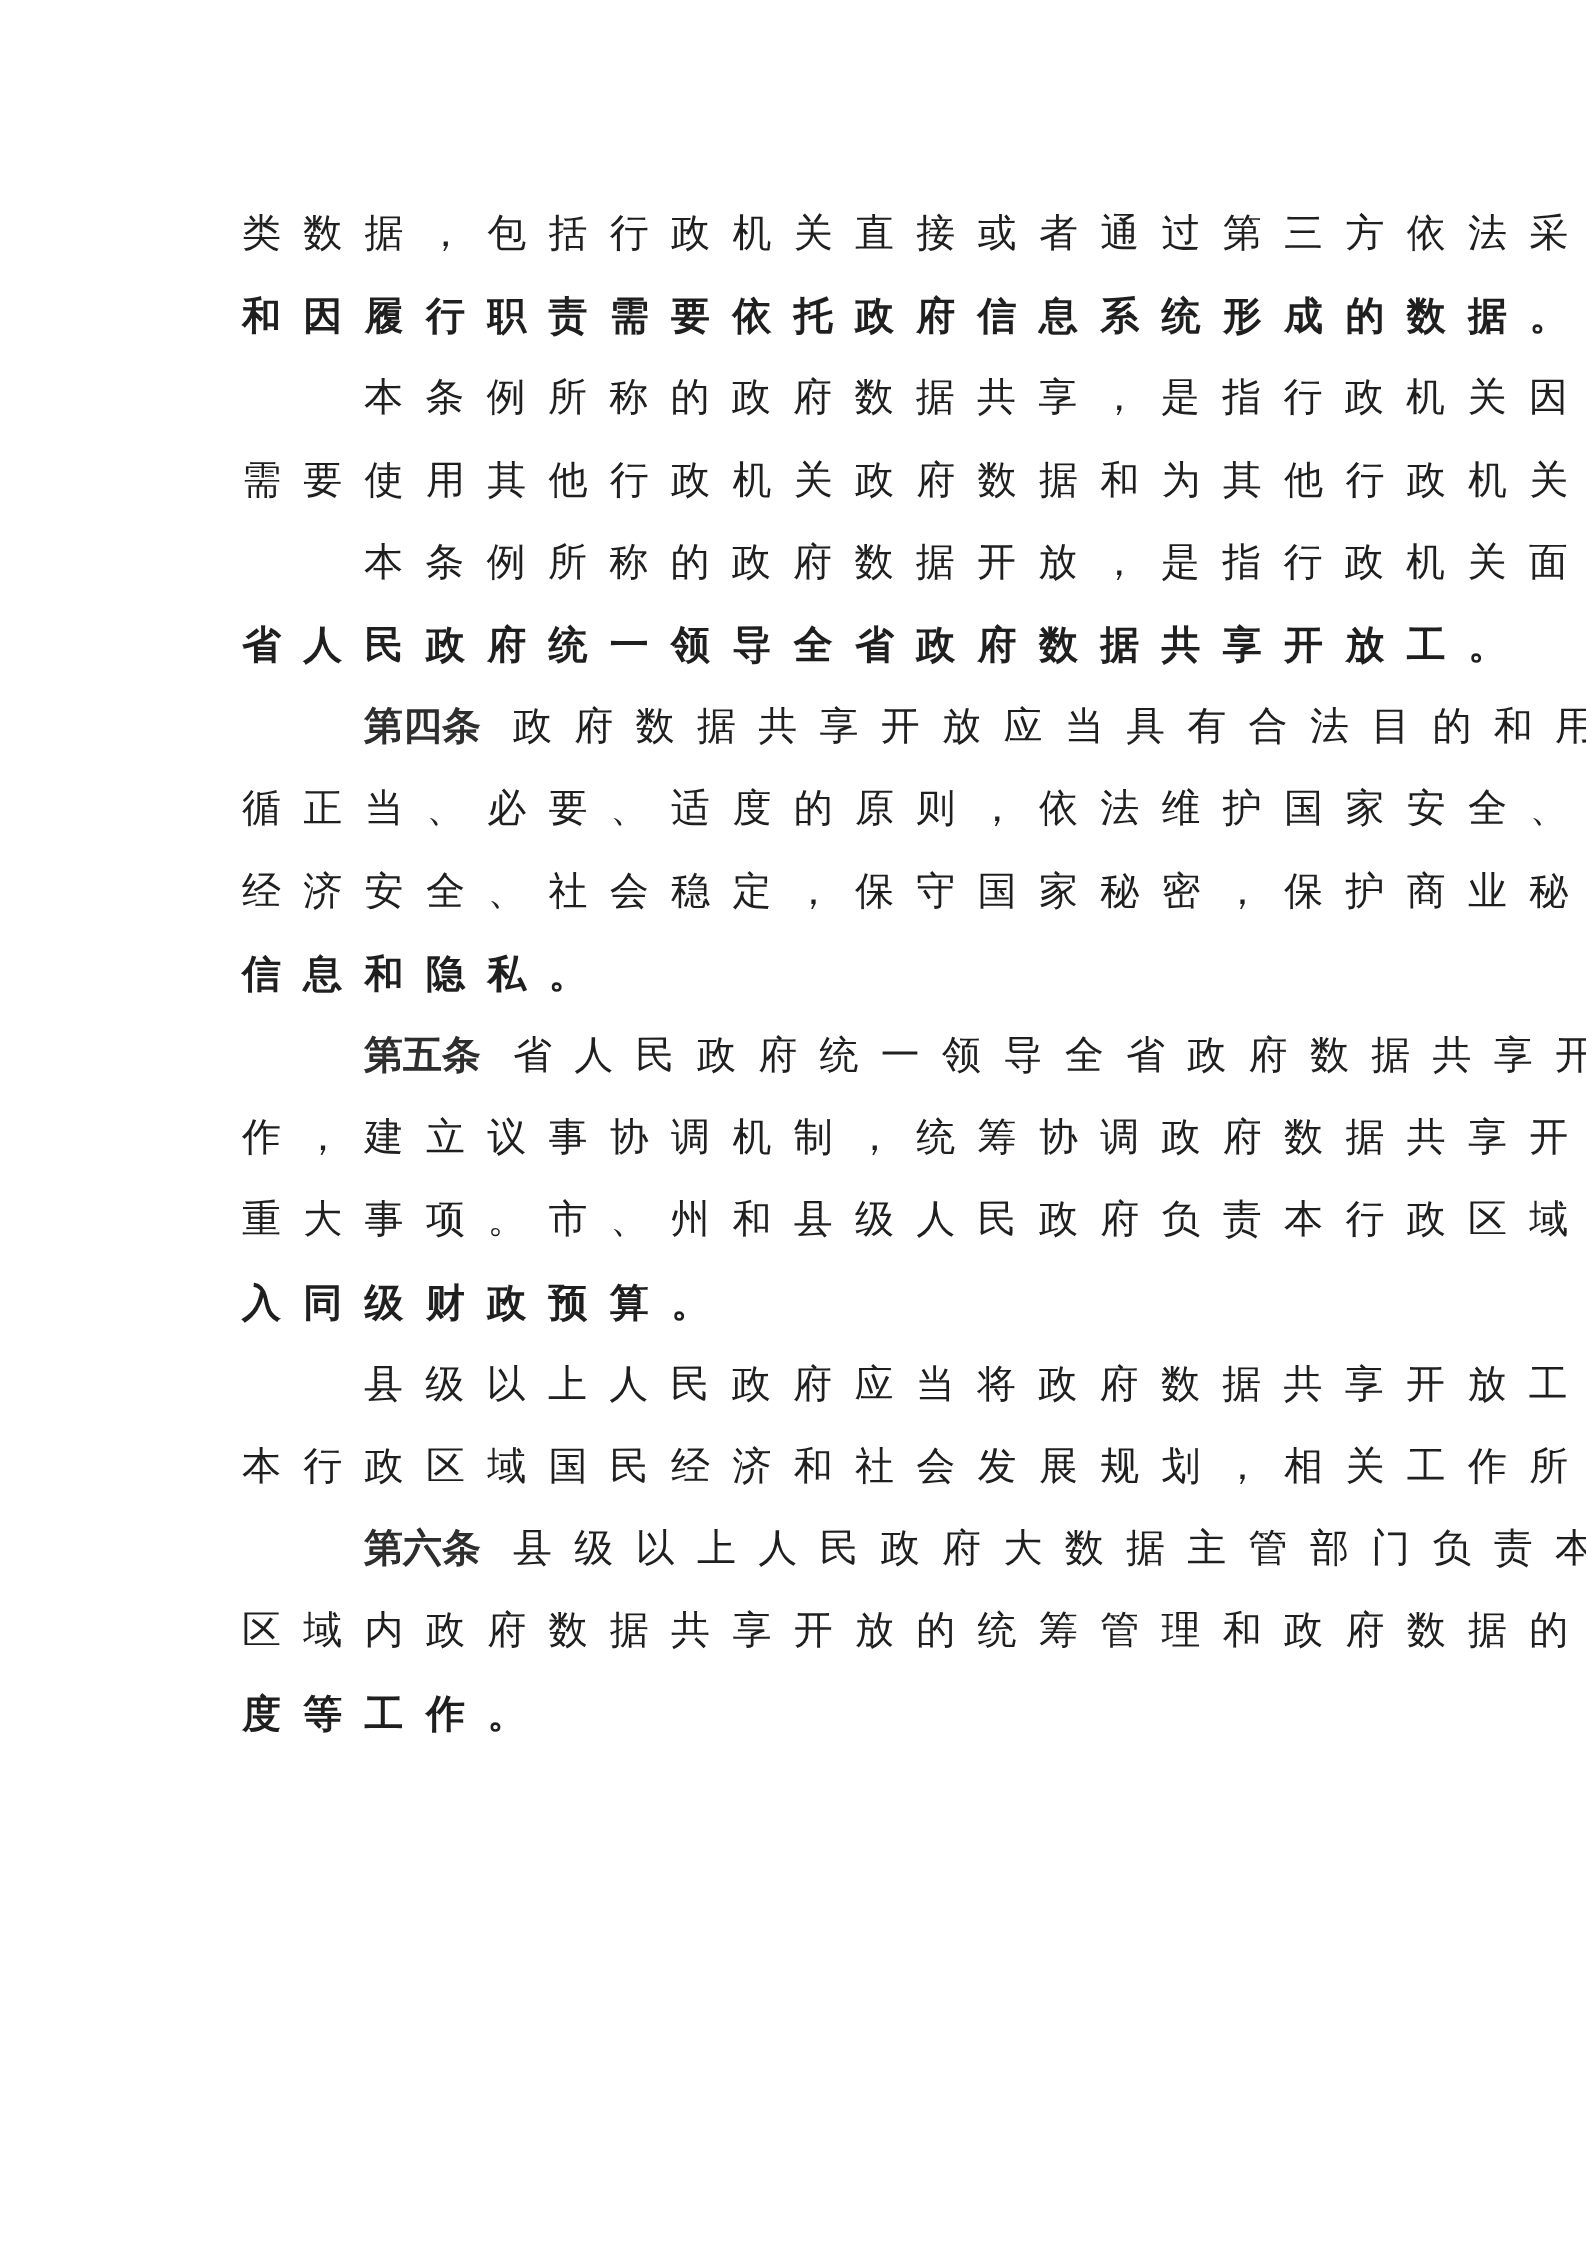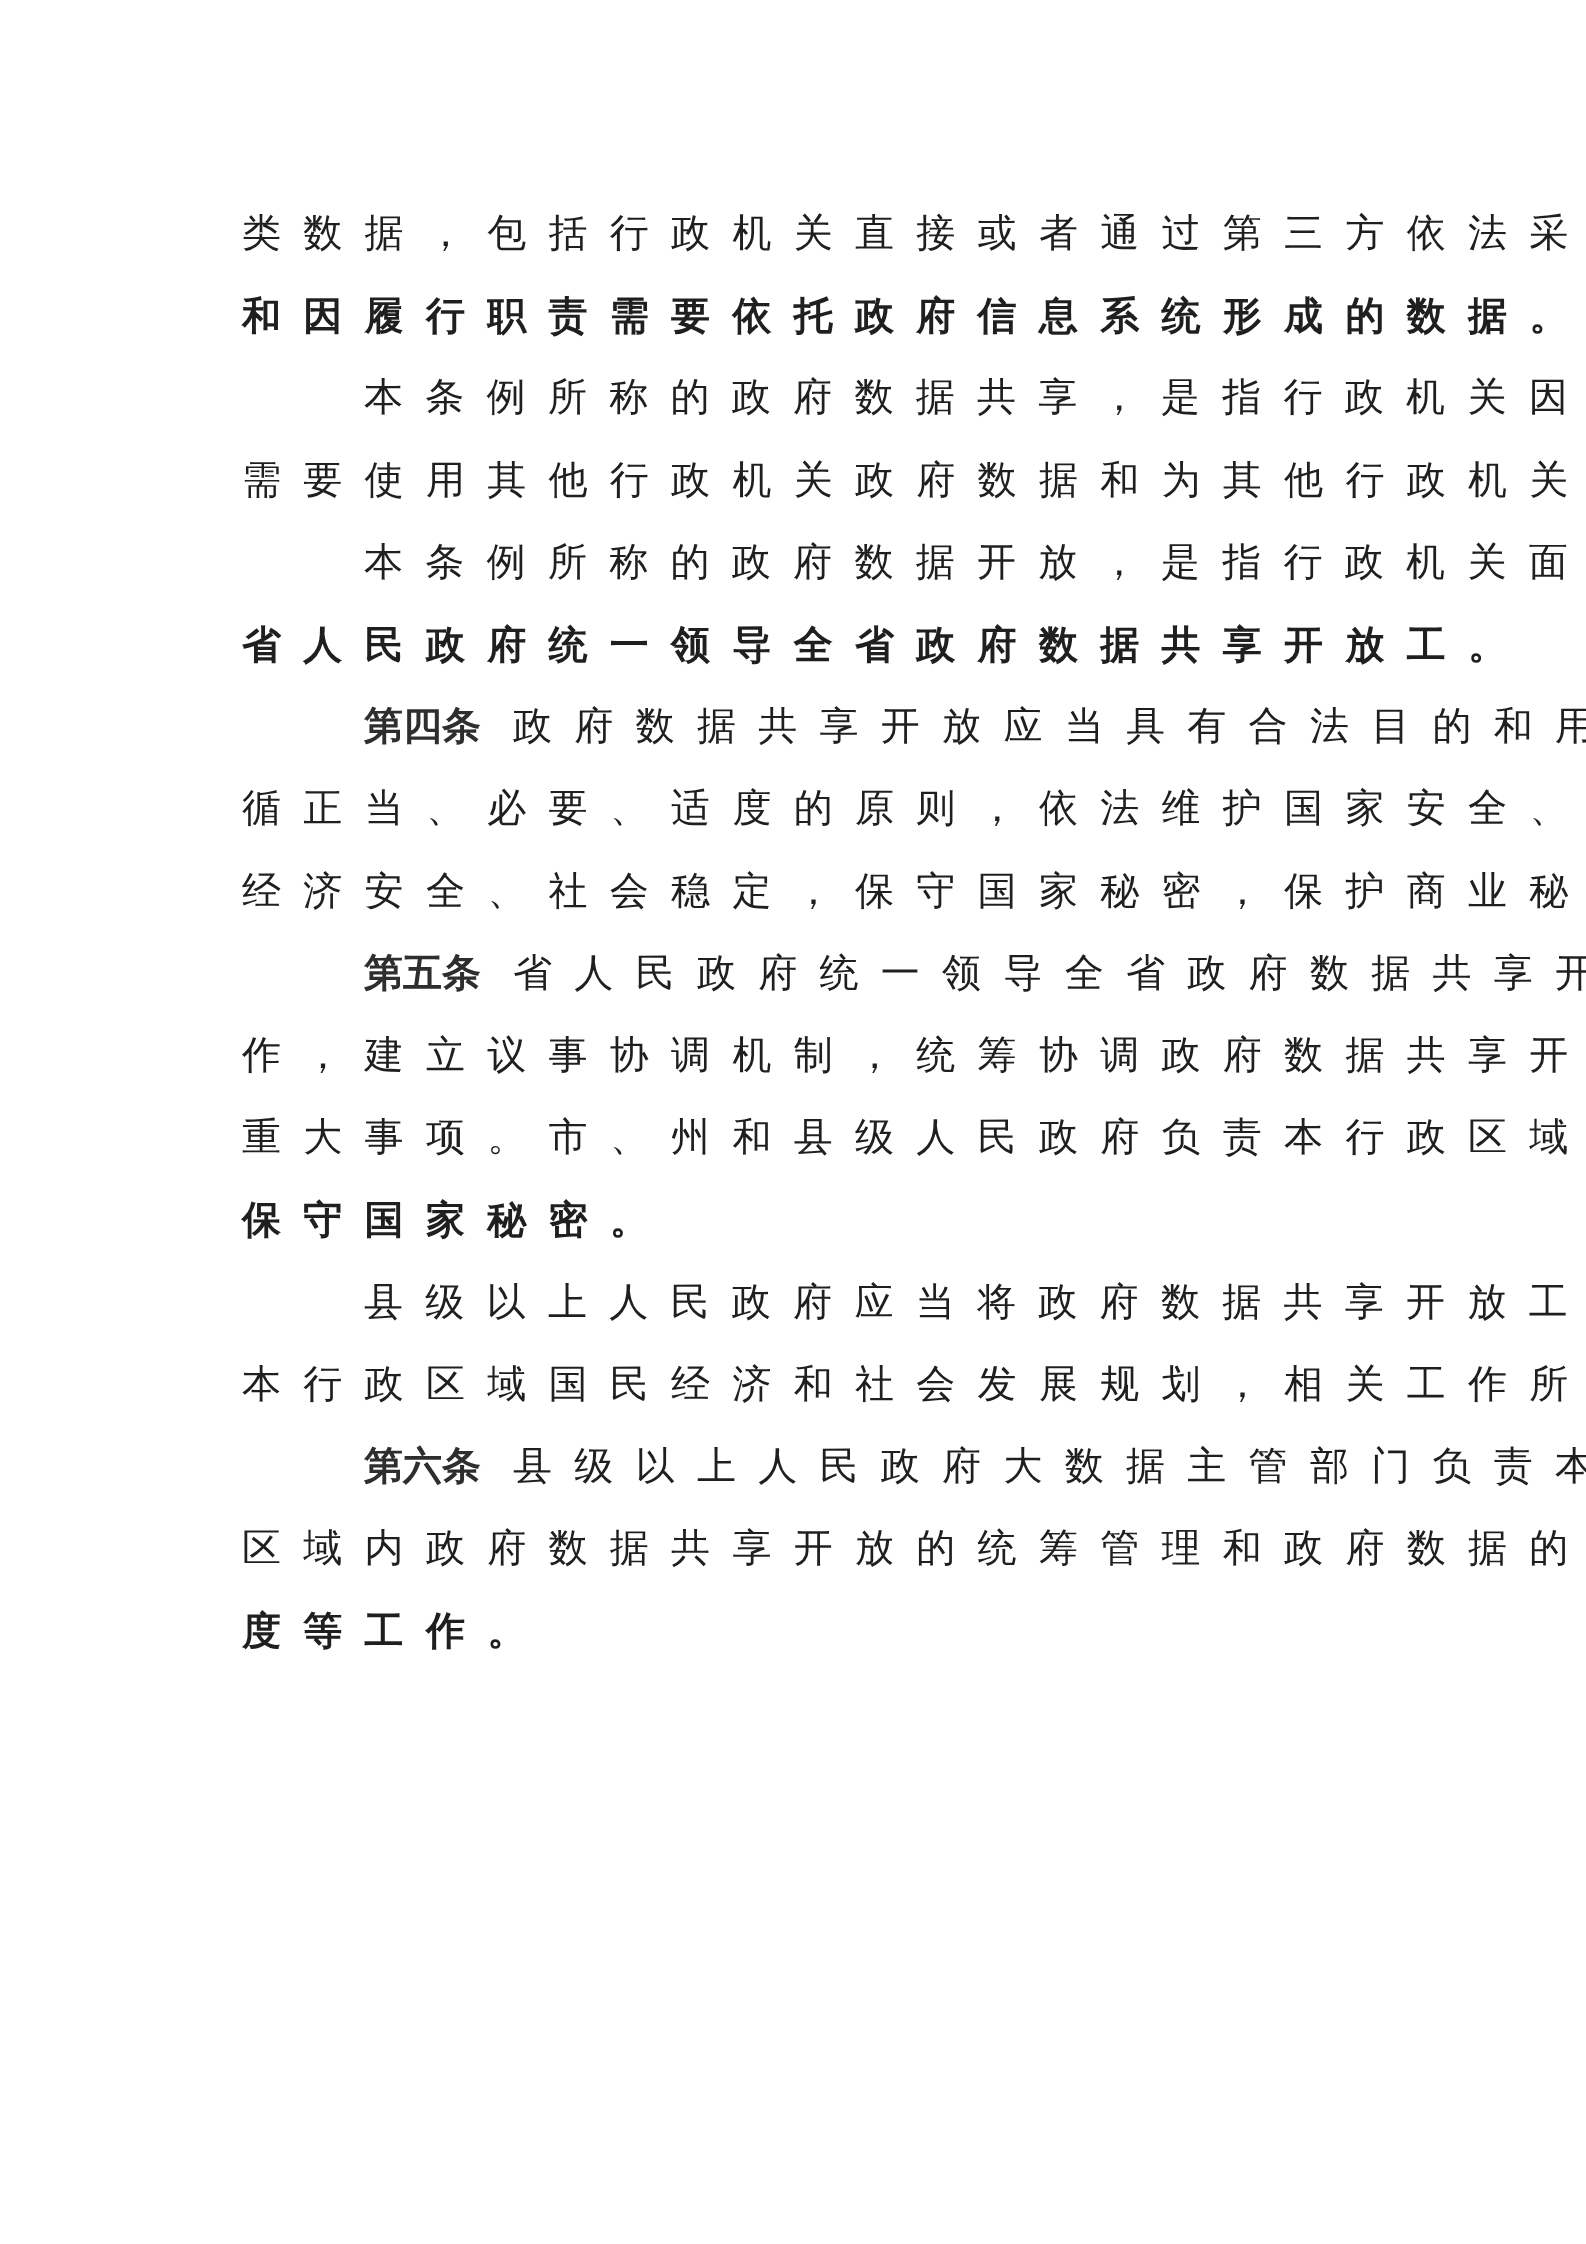--- a/index.html
+++ b/index.html
@@ -68,27 +68,28 @@
 
   <p class="para indent">
     <span class="line">本条例所称的政府数据开放，是指行政机关面向公民、</span>
     <span class="line last" style="text-indent:0">省人民政府统一领导全省政府数据共享开放工。</span>
   </p>
 
   <p class="para indent">
     <span class="line"><span class="article-label">第四条</span><span>政府数据共享开放应当具有合法目的和用途，遵</span></span>
     <span class="line" style="text-indent:0">循正当、必要、适度的原则，依法维护国家安全、公共安全、</span>
     <span class="line" style="text-indent:0">经济安全、社会稳定，保守国家秘密，保护商业秘密、个人</span>
+    <span class="line last" style="text-indent:0">信息和隐私。</span>
   </p>
 
   <p class="para indent">
     <span class="line"><span class="article-label">第五条</span><span>省人民政府统一领导全省政府数据共享开放工</span></span>
     <span class="line" style="text-indent:0">作，建立议事协调机制，统筹协调政府数据共享开放工作的</span>
     <span class="line" style="text-indent:0">重大事项。市、州和县级人民政府负责本行政区域政府数据</span>
-    <span class="line last" style="text-indent:0">保守国家秘密。</span>
+    <span class="line last" style="text-indent:0">入同级财政预算。</span>
   </p>
 
   <p class="para indent">
     <span class="line">县级以上人民政府应当将政府数据共享开放工作纳入</span>
     <span class="line" style="text-indent:0">本行政区域国民经济和社会发展规划，相关工作所需经费纳</span>
   </p>
 
   <p class="para indent">
     <span class="line"><span class="article-label">第六条</span><span>县级以上人民政府大数据主管部门负责本行政</span></span>
     <span class="line" style="text-indent:0">区域内政府数据共享开放的统筹管理和政府数据的协调调</span>

